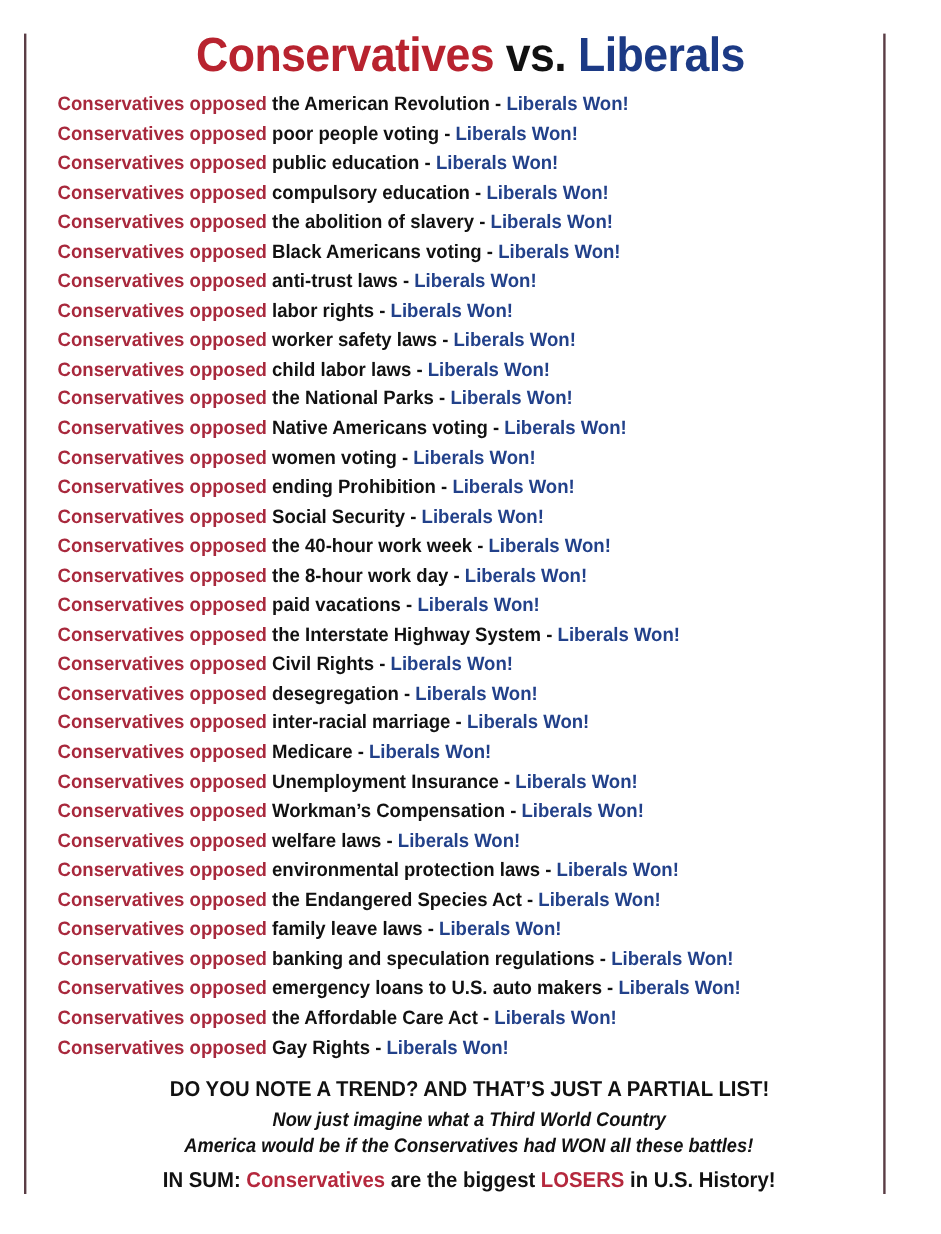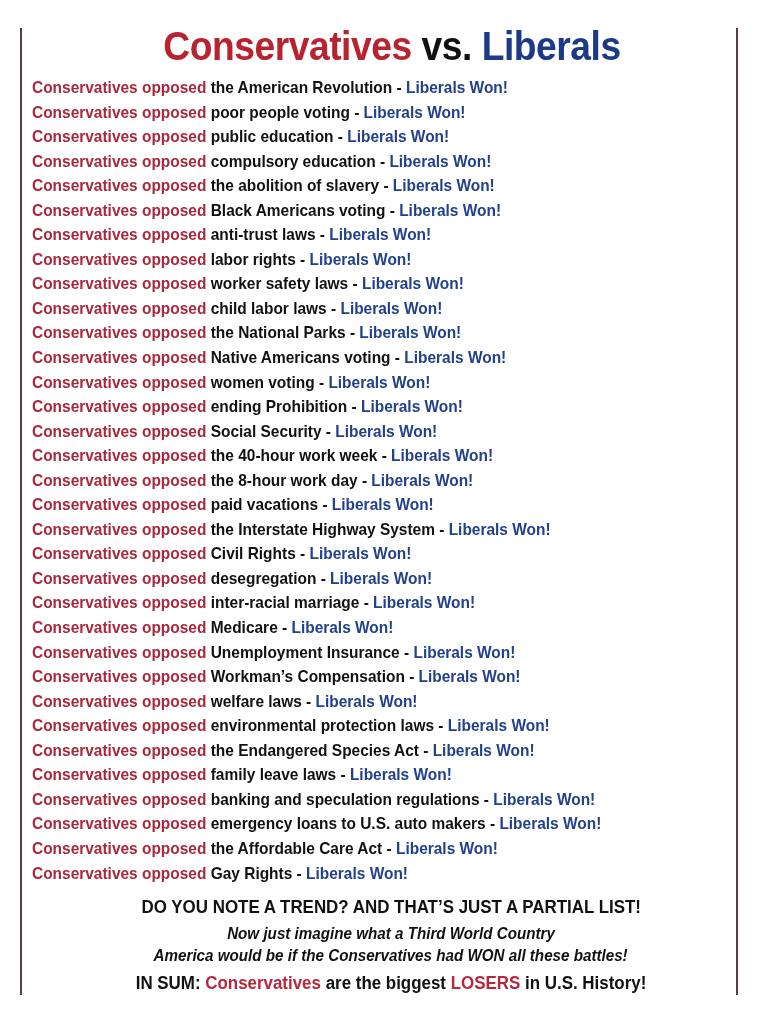--- a/index.html
+++ b/index.html
@@ -10,21 +10,21 @@
   .frame-left { position: absolute; left: 20px; top: 28px; width: 2px; height: 967px; background: #5a3d45; }
   .frame-right { position: absolute; left: 736px; top: 28px; width: 2px; height: 967px; background: #5a3d45; }
   .title {
     position: absolute; left: 0; top: 22px; width: 784px; text-align: center;
     font-weight: bold; font-size: 40px; letter-spacing: -0.5px; line-height: 48px;
     transform: scaleX(0.93); transform-origin: 392px 0;
   }
   .title .c { color: #b8232f; }
   .title .vs { color: #111111; }
   .title .l { color: #1c3a85; }
-  .list { position: absolute; left: 32px; top: 75px; width: 700px; }
+  .list { position: absolute; left: 48px; top: 75px; width: 700px; }
   .row {
     height: 24.55px; line-height: 24.55px; white-space: nowrap;
     font-weight: bold; font-size: 16.2px;
     transform: scaleX(0.955); transform-origin: 0 0;
   }
   .row .con { color: #a8283c; }
   .row .item { color: #111111; }
   .row .win { color: #22418a; }
   .footer { position: absolute; left: 0; width: 784px; text-align: center; color: #111; white-space: nowrap; }
   .f1 { top: 894px; font-weight: bold; font-size: 18px; line-height: 26px; transform: scaleX(0.94); transform-origin: 380px 0; }

